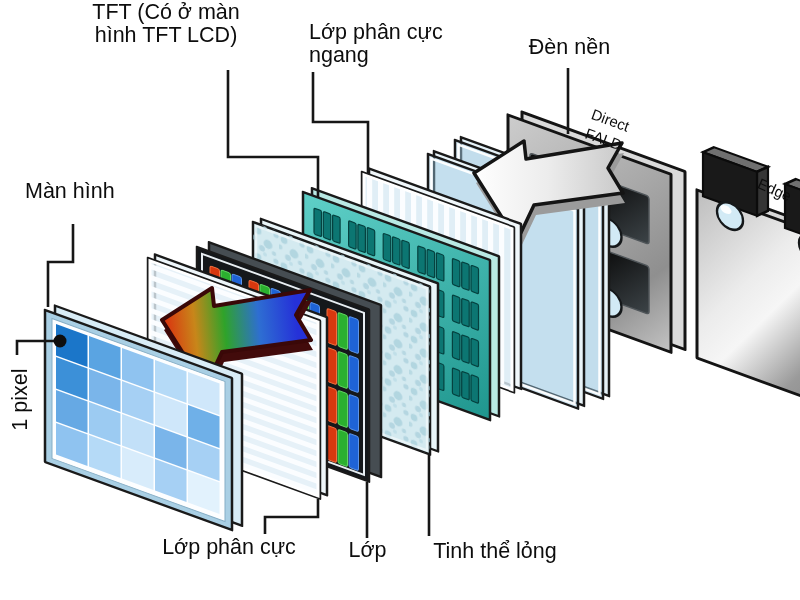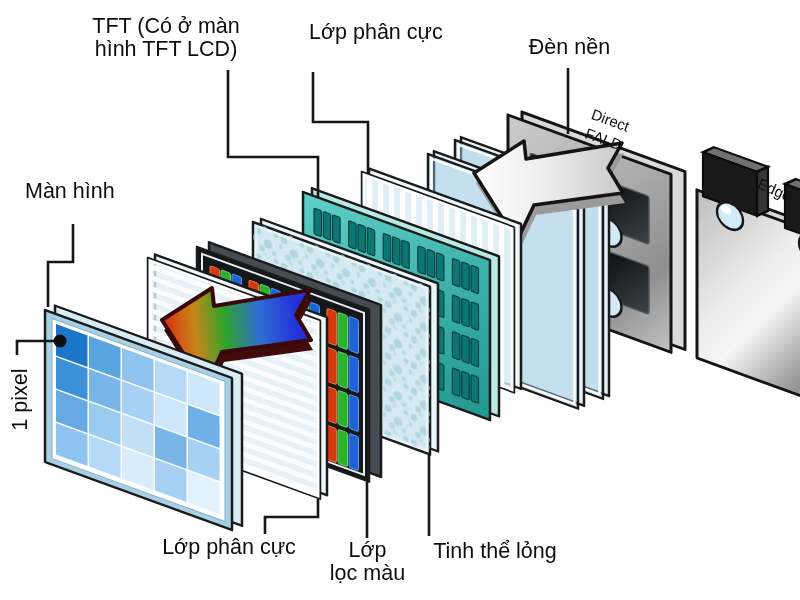--- a/index.html
+++ b/index.html
@@ -339,27 +339,28 @@
     <line x1="568" y1="68" x2="568" y2="134"></line>
     <polyline points="73,224 73,262 48,262 48,307"></polyline>
     <polyline points="17,355 17,341 54,341"></polyline>
     <polyline points="265,534 265,517 318,517 318,499"></polyline>
     <line x1="367" y1="538" x2="367" y2="482"></line>
     <line x1="429" y1="536" x2="429" y2="455"></line>
   </g>
   <circle cx="60" cy="341" r="6.5" fill="#0e0e0e"></circle>
 </svg>
 
-<div class="lbl center" style="left:85px;top:15px;width:162px;">
+<div class="lbl center" style="left:85px;top:1px;width:162px;">
   <div>TFT (Có ở màn</div>
   <div>hình TFT LCD)</div>
 </div>
 
 <div class="lbl" style="left:309px;top:21px;">
   <div>Lớp phân cực</div>
+  <div>ngang</div>
 </div>
 
 <div class="lbl center" style="left:512px;top:36px;width:115px;">Đèn nền</div>
 
 <div class="lbl" style="left:25px;top:180px;">Màn hình</div>
 
 <div class="lbl center rot-pixel" style="left:-22px;top:388px;width:86px;">1 pixel</div>
 
 <div class="lbl center small rot-fald" style="left:557px;top:110px;width:100px;">
   <div>Direct</div>
@@ -367,16 +368,15 @@
 </div>
 
 <div class="lbl small rot-edge" style="left:757px;top:180px;">Edge</div>
 
 <div class="lbl center" style="left:149px;top:536px;width:160px;">
   <div>Lớp phân cực</div>
 </div>
 
 <div class="lbl center" style="left:305px;top:539px;width:125px;">
   <div>Lớp</div>
-  <div>lọc màu</div>
 </div>
 
 <div class="lbl center" style="left:424px;top:540px;width:142px;text-align:center;">Tinh thể lỏng</div>
 
 </body></html>

